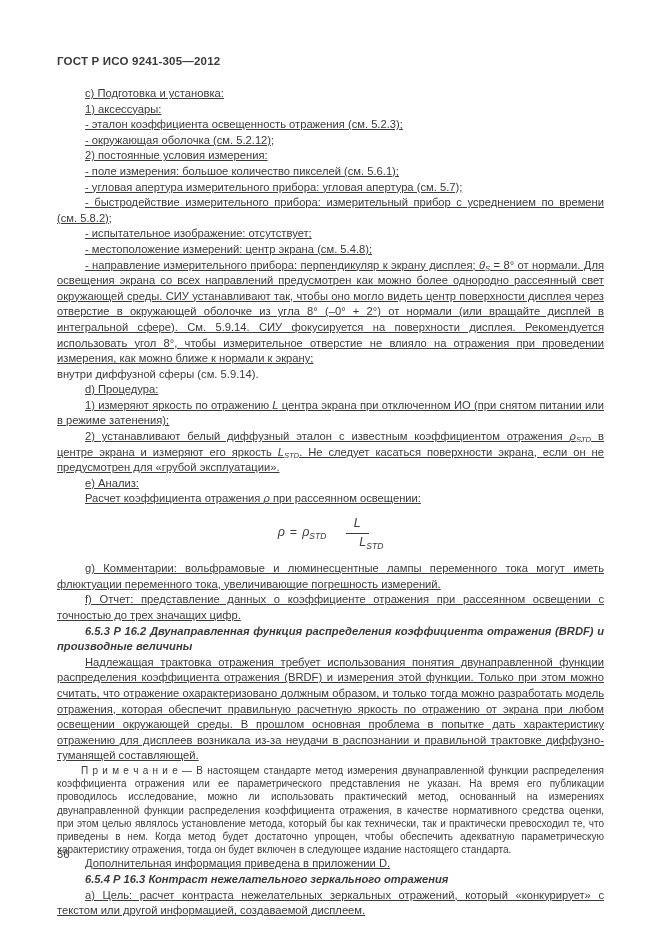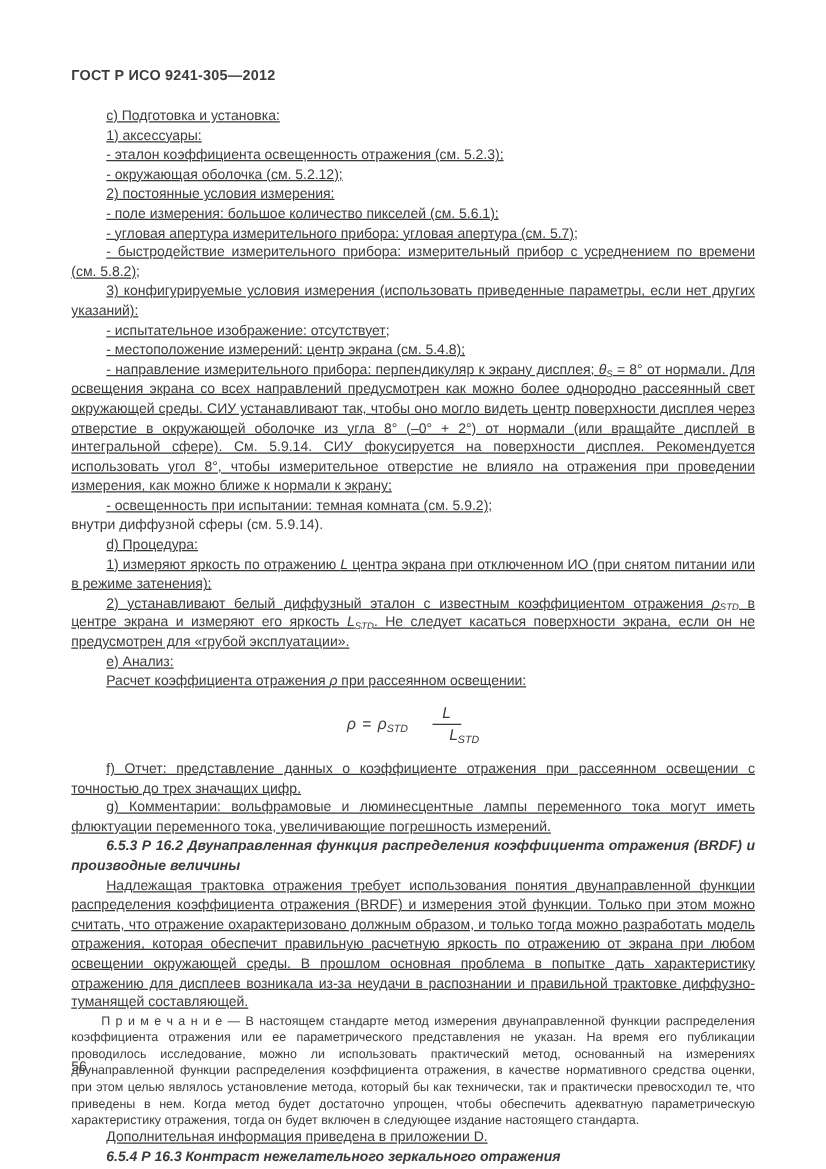--- a/index.html
+++ b/index.html
@@ -83,46 +83,44 @@
   <div class="doc-body">
     <div id="paras-a">
         <p class="para-item">c) Подготовка и установка:</p>
         <p class="para-item">1) аксессуары:</p>
         <p class="para-item">- эталон коэффициента освещенность отражения (см. 5.2.3);</p>
         <p class="para-item">- окружающая оболочка (см. 5.2.12);</p>
         <p class="para-item">2) постоянные условия измерения:</p>
         <p class="para-item">- поле измерения: большое количество пикселей (см. 5.6.1);</p>
         <p class="para-item">- угловая апертура измерительного прибора: угловая апертура (см. 5.7);</p>
         <p class="para-item">- быстродействие измерительного прибора: измерительный прибор с усреднением по времени (см. 5.8.2);</p>
-        <p class="para-item">3) конфигурируемые условия измерения (использовать приведенные параметры, если нет других указаний):</p>
         <p class="para-item">- испытательное изображение: отсутствует;</p>
         <p class="para-item">- местоположение измерений: центр экрана (см. 5.4.8);</p>
         <p class="para-item">- направление измерительного прибора: перпендикуляр к экрану дисплея; <i>θ<sub>S</sub></i> = 8° от нормали. Для освещения экрана со всех направлений предусмотрен как можно более однородно рассеянный свет окружающей среды. СИУ устанавливают так, чтобы оно могло видеть центр поверхности дисплея через отверстие в окружающей оболочке из угла 8° (–0° + 2°) от нормали (или вращайте дисплей в интегральной сфере). См. 5.9.14. СИУ фокусируется на поверхности дисплея. Рекомендуется использовать угол 8°, чтобы измерительное отверстие не влияло на отражения при проведении измерения, как можно ближе к нормали к экрану;</p>
-        <p class="para-item">- освещенность при испытании: темная комната (см. 5.9.2);</p>
         <p class="para-indent2">внутри диффузной сферы (см. 5.9.14).</p>
         <p class="para-item">d) Процедура:</p>
         <p class="para-item">1) измеряют яркость по отражению <i>L</i> центра экрана при отключенном ИО (при снятом питании или в режиме затенения);</p>
         <p class="para-item">2) устанавливают белый диффузный эталон с известным коэффициентом отражения <i>ρ<sub>STD</sub></i> в центре экрана и измеряют его яркость <i>L<sub>STD</sub></i>. Не следует касаться поверхности экрана, если он не предусмотрен для «грубой эксплуатации».</p>
         <p class="para-item">e) Анализ:</p>
         <p class="para-item">Расчет коэффициента отражения <i>ρ</i> при рассеянном освещении:</p>
       </div>
 
     <div class="formula-row">
       <span>ρ</span>
       <span class="f-eq">=</span>
       <span class="f-coef"><span>ρ</span><sub>STD</sub></span>
       <span class="fraction">
         <span class="num">L</span>
         <span class="den"><span>L</span><sub>STD</sub></span>
       </span>
     </div>
 
     <div id="paras-b">
+        <p class="para-item">g) Комментарии: вольфрамовые и люминесцентные лампы переменного тока могут иметь флюктуации переменного тока, увеличивающие погрешность измерений.</p>
         <p class="para-item">f) Отчет: представление данных о коэффициенте отражения при рассеянном освещении с точностью до трех значащих цифр.</p>
-        <p class="para-item">g) Комментарии: вольфрамовые и люминесцентные лампы переменного тока могут иметь флюктуации переменного тока, увеличивающие погрешность измерений.</p>
         <p class="para-heading">6.5.3 Р 16.2 Двунаправленная функция распределения коэффициента отражения (BRDF) и производные величины</p>
         <p class="para-item">Надлежащая трактовка отражения требует использования понятия двунаправленной функции распределения коэффициента отражения (BRDF) и измерения этой функции. Только при этом можно считать, что отражение охарактеризовано должным образом, и только тогда можно разработать модель отражения, которая обеспечит правильную расчетную яркость по отражению от экрана при любом освещении окружающей среды. В прошлом основная проблема в попытке дать характеристику отражению для дисплеев возникала из-за неудачи в распознании и правильной трактовке диффузно-туманящей составляющей.</p>
         <p class="para-note">П р и м е ч а н и е — В настоящем стандарте метод измерения двунаправленной функции распределения коэффициента отражения или ее параметрического представления не указан. На время его публикации проводилось исследование, можно ли использовать практический метод, основанный на измерениях двунаправленной функции распределения коэффициента отражения, в качестве нормативного средства оценки, при этом целью являлось установление метода, который бы как технически, так и практически превосходил те, что приведены в нем. Когда метод будет достаточно упрощен, чтобы обеспечить адекватную параметрическую характеристику отражения, тогда он будет включен в следующее издание настоящего стандарта.</p>
         <p class="para-item para-gap">Дополнительная информация приведена в приложении D.</p>
         <p class="para-heading">6.5.4 Р 16.3 Контраст нежелательного зеркального отражения</p>
         <p class="para-item">а) Цель: расчет контраста нежелательных зеркальных отражений, который «конкурирует» с текстом или другой информацией, создаваемой дисплеем.</p>
       </div>
   </div>
 
   <div class="page-number">56</div>

